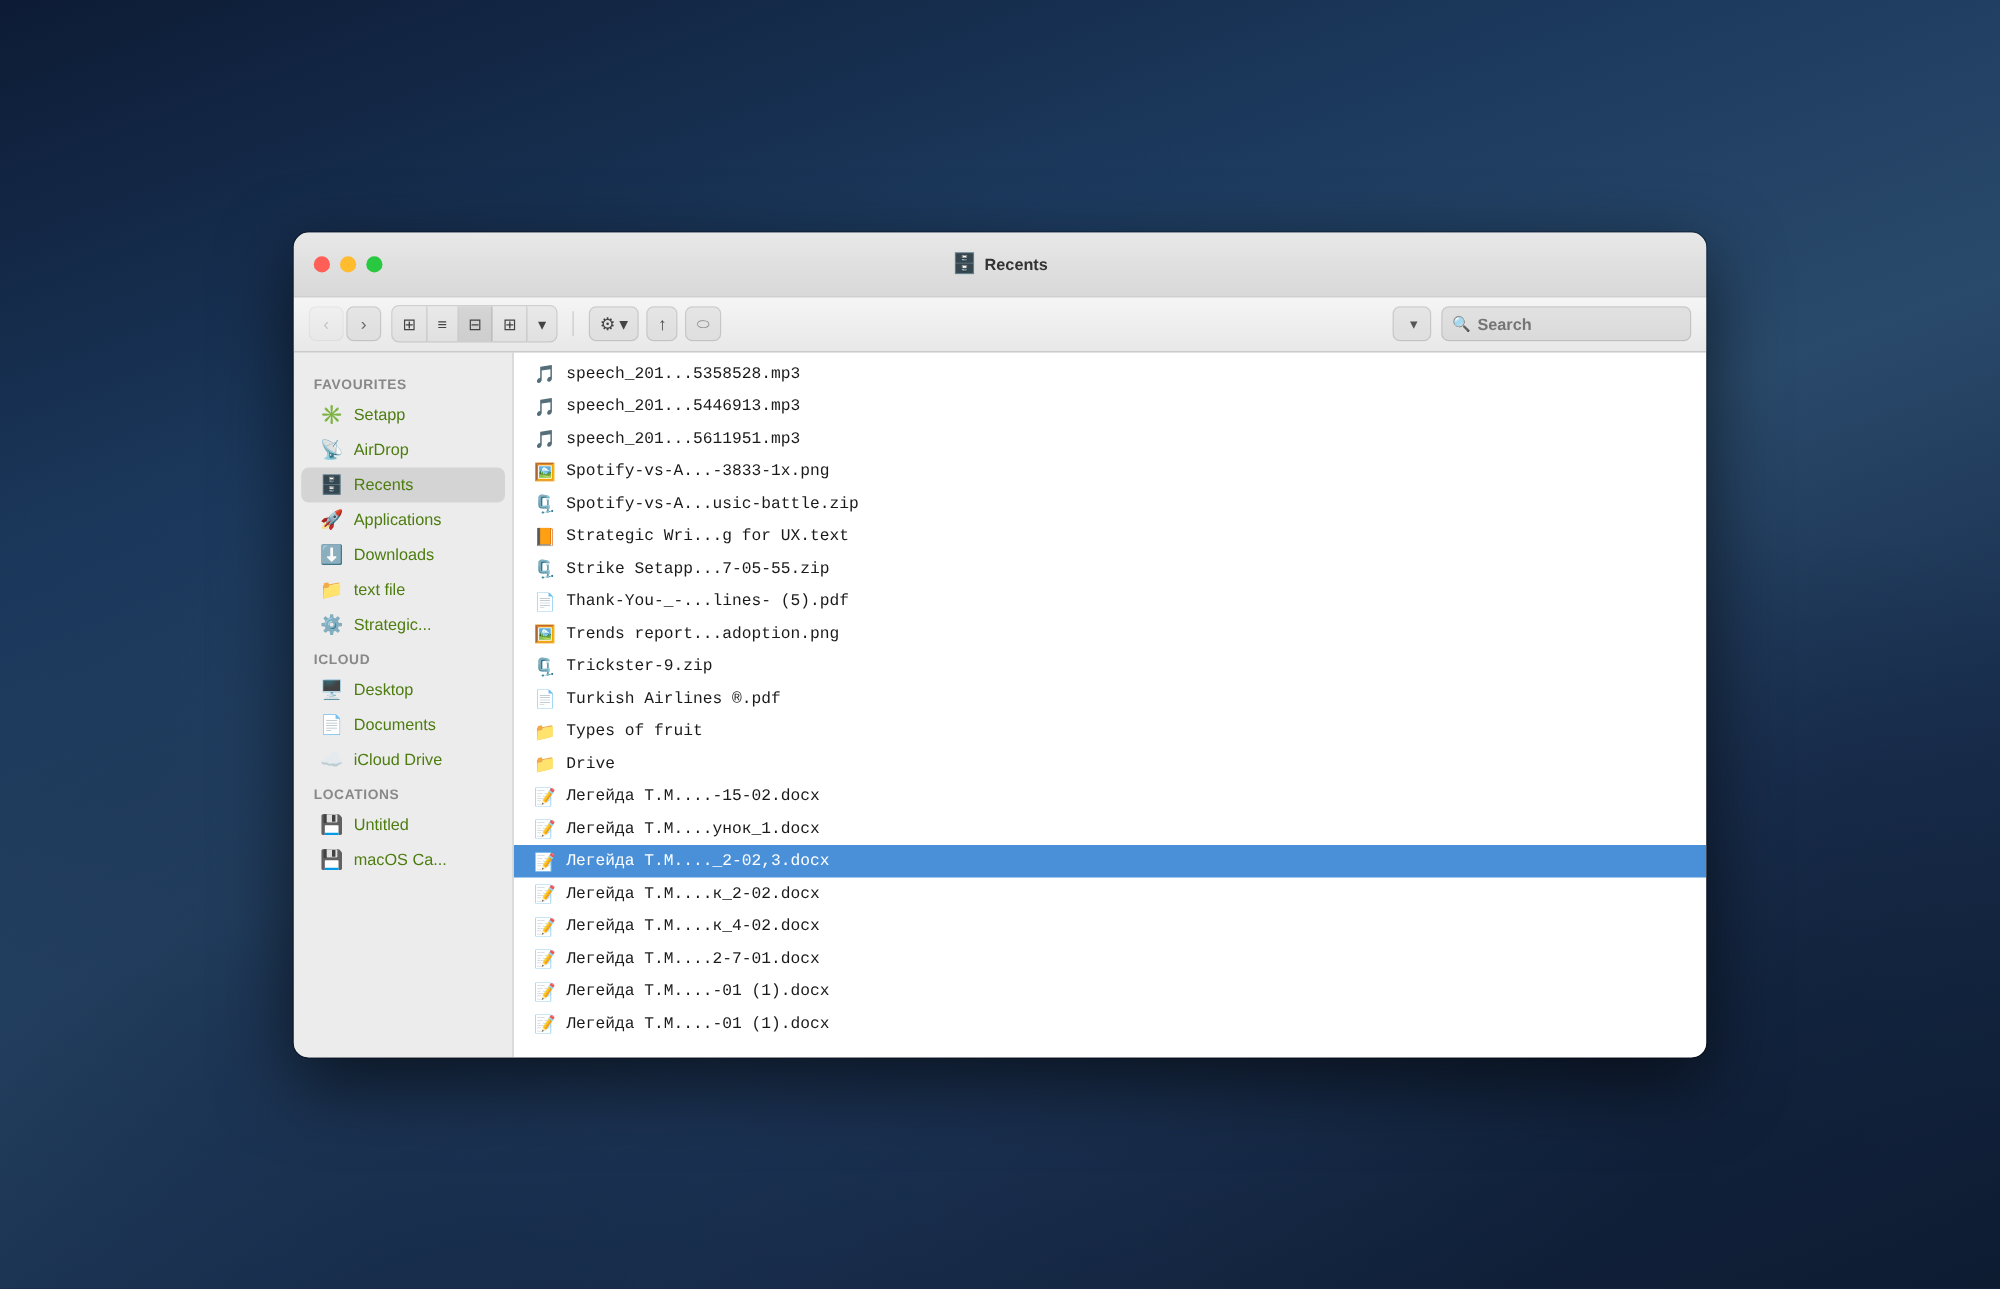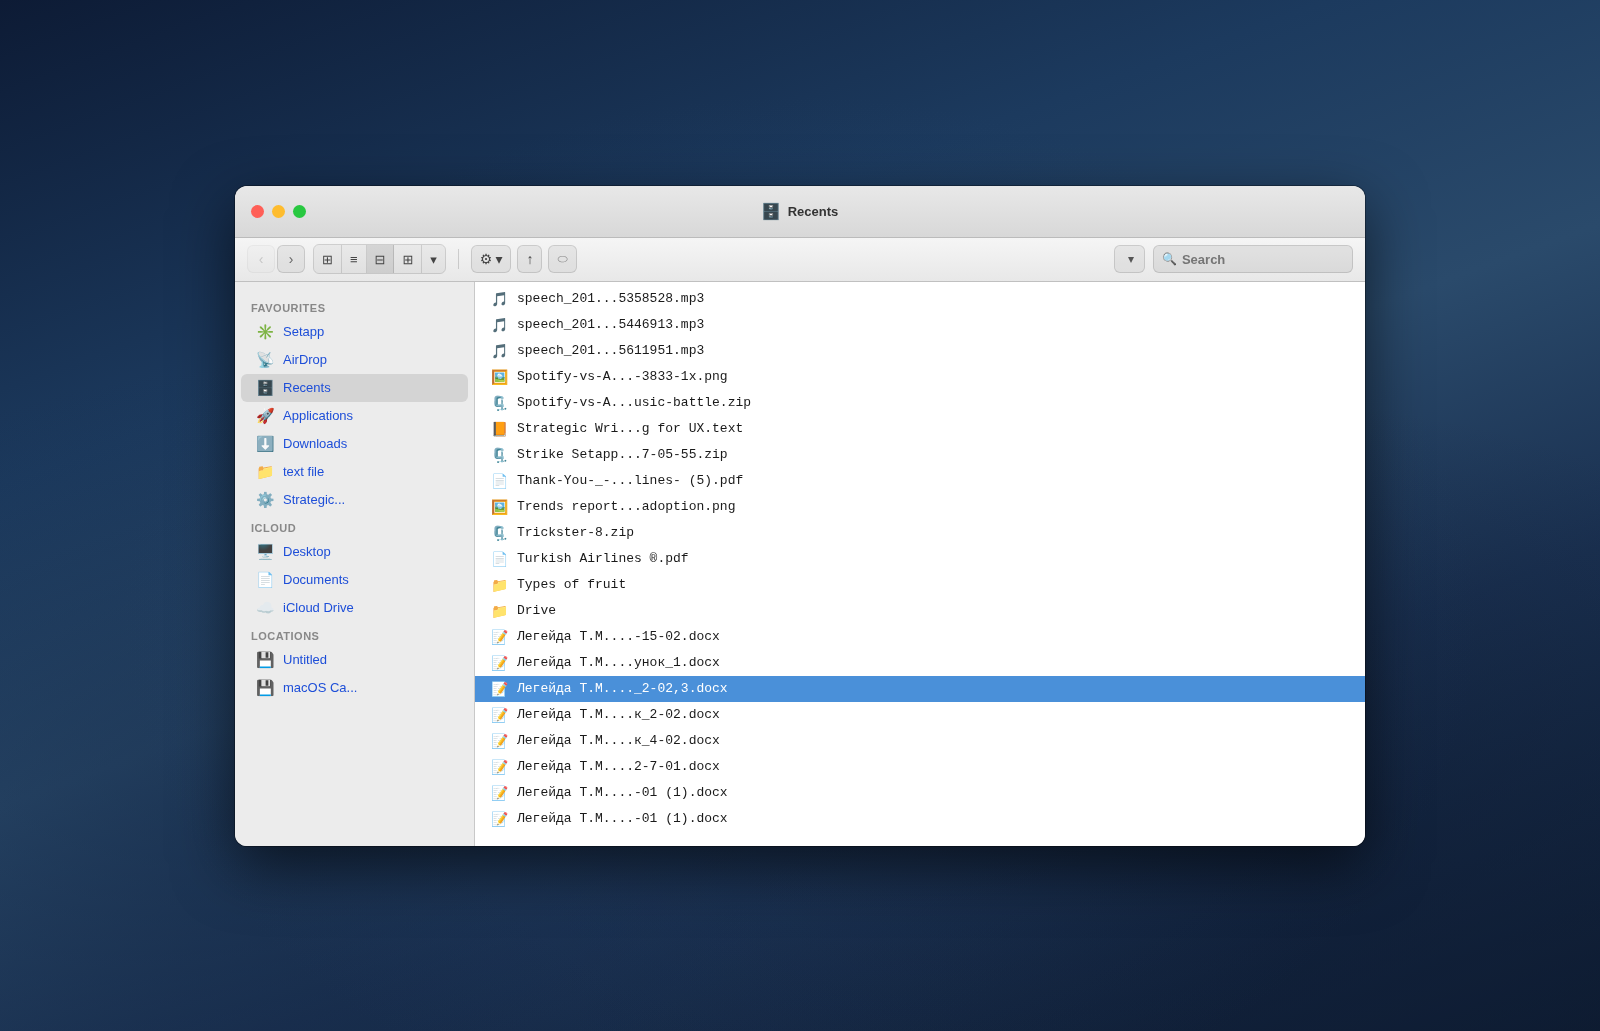--- a/index.html
+++ b/index.html
@@ -243,21 +243,21 @@
 
     
     .main-content {
       display: flex;
       flex: 1;
       overflow: hidden;
     }
 
     
     .sidebar {
-      width: 240px;
+      width: 176px;
       background: rgba(235, 235, 235, 0.95);
       border-right: 1px solid #c8c8c8;
       overflow-y: auto;
       padding: 12px 0;
       flex-shrink: 0;
     }
 
     .sidebar-section-header {
       font-size: 11px;
       font-weight: 700;
@@ -288,21 +288,21 @@
       height: 18px;
       display: flex;
       align-items: center;
       justify-content: center;
       font-size: 15px;
       flex-shrink: 0;
     }
 
     .sidebar-item-label {
       font-size: 13px;
-      color: #1d4ed8;
+      color: #4d7c0f;
     }
 
     
     .file-list {
       flex: 1;
       background: #fff;
       overflow-y: auto;
       padding: 4px 0;
     }
 
@@ -518,21 +518,21 @@
         <div class="file-item">
           <span class="file-icon">📄</span>
           <span class="file-name">Thank-You-_-...lines- (5).pdf</span>
         </div>
         <div class="file-item">
           <span class="file-icon">🖼️</span>
           <span class="file-name">Trends report...adoption.png</span>
         </div>
         <div class="file-item">
           <span class="file-icon">🗜️</span>
-          <span class="file-name">Trickster-8.zip</span>
+          <span class="file-name">Trickster-9.zip</span>
         </div>
         <div class="file-item">
           <span class="file-icon">📄</span>
           <span class="file-name">Turkish Airlines ®.pdf</span>
         </div>
         <div class="file-item">
           <span class="file-icon">📁</span>
           <span class="file-name">Types of fruit</span>
         </div>
         <div class="file-item">

